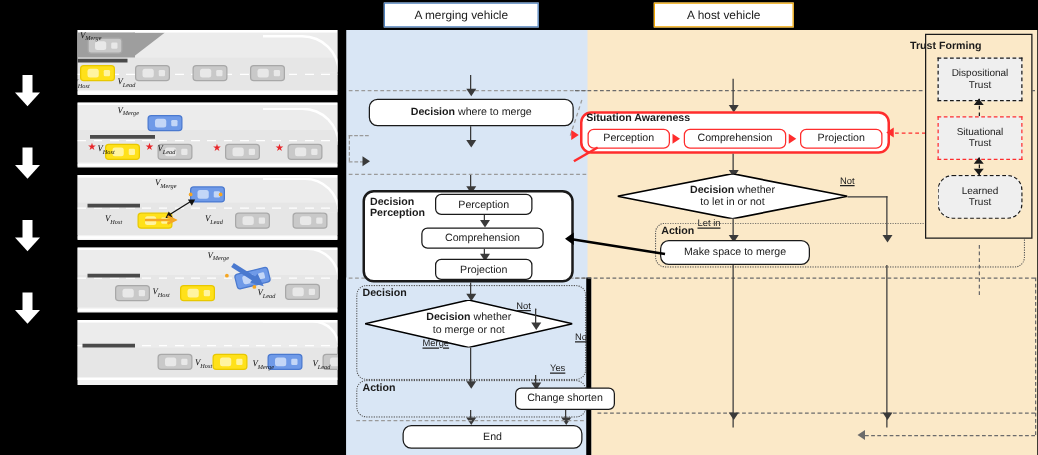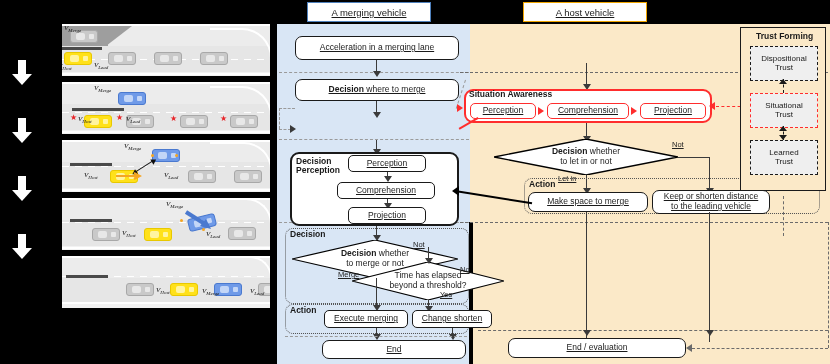--- a/index.html
+++ b/index.html
@@ -1,20 +1,20 @@
 <!DOCTYPE html>
 <html><head>
 <meta charset="utf-8">
 <style>
   html,body{margin:0;padding:0;background:#000;}
   body{width:830px;height:364px;overflow:hidden;
        font-family:"Liberation Sans","DejaVu Sans",sans-serif;color:#1a1a1a;}
   #root{position:relative;width:830px;height:364px;background:#000;}
 
-  .abs{position:absolute;box-sizing:border-box;text-decoration:underline;}
+  .abs{position:absolute;box-sizing:border-box;}
 
   
   #illus{left:62px;top:24px;width:208px;height:290px;background:#000;}
   .scene{position:absolute;left:0;width:208px;height:52px;background:#f2f2f2;overflow:hidden;}
   .road{position:absolute;left:0;right:0;background:#e3e3e3;}
   .lane-main{top:22px;height:26px;background:#e6e6e6;}
   .lane-up{top:2px;height:20px;background:#ececec;}
   .divider{position:absolute;left:0;right:0;height:1px;
            background:repeating-linear-gradient(to right,#fff 0 7px,transparent 7px 13px);}
   .solid-w{position:absolute;left:0;right:0;height:1.5px;background:#fff;}
@@ -53,21 +53,21 @@
 
   
   #colMerge{left:277px;top:24px;width:193px;height:340px;background:#d9e6f5;}
   #colHost{left:457px;top:24px;width:373px;height:340px;background:#fbe9c8;}
   #colMergeLow{left:277px;top:222px;width:196px;height:142px;background:#d9e6f5;
                border-right:4px solid #000;}
 
   .hdr{position:absolute;height:20px;background:#fff;display:flex;align-items:center;
        justify-content:center;font-size:9.5px;}
   #hdrMerge{left:307px;top:2px;width:124px;border:1.5px solid #4f81bd;}
-  #hdrHost{left:523px;top:2px;width:124px;border:1.5px solid #f0a500;}
+  #hdrHost{left:523px;top:2px;width:112px;border:1.5px solid #f0a500;}
 
   .rbox{position:absolute;background:#fff;border:1.5px solid #1a1a1a;border-radius:7px;
         display:flex;align-items:center;justify-content:center;text-align:center;
         font-size:8.5px;line-height:1.15;padding:1px 3px;}
   .rbox.red{border-color:#ff2d2d;}
   .rbox.thin{border-width:1px;border-radius:5px;}
 
   .grp{position:absolute;border:1.2px dotted #555;border-radius:8px;background:transparent;}
   .grplbl{position:absolute;font-size:8.5px;font-weight:bold;background:transparent;
           line-height:1.1;}
@@ -255,23 +255,20 @@
     <span>A merging vehicle</span>
   </div>
   <div id="hdrHost" class="hdr abs">
     <span>A host vehicle</span>
   </div>
 
   <div class="gry-dash-h" style="left:279px;top:72px;width:190px;"></div>
   <div class="gry-dash-h" style="left:279px;top:139px;width:190px;"></div>
   <div class="gry-dash-h" style="left:279px;top:222px;width:190px;"></div>
 
-  <div class="rbox abs" style="left:295px;top:36px;width:164px;height:24px;">
-    <span>Acceleration in a merging lane</span>
-  </div>
   <div class="ln v" style="left:376px;top:60px;height:12px;"></div>
   <div class="arw" style="left:372.5px;top:71px;"></div>
 
   <div class="rbox abs" style="left:295px;top:79px;width:164px;height:22px;">
     <span><b class="bold">Decision</b><span> where to merge</span></span>
   </div>
   <div class="ln v" style="left:376px;top:101px;height:12px;"></div>
   <div class="arw" style="left:372.5px;top:112px;"></div>
 
   <div class="ln v" style="left:376px;top:140px;height:10px;"></div>
@@ -312,48 +309,36 @@
   <div class="diam" style="left:292px;top:240px;width:166px;height:38px;">
     <svg viewBox="0 0 166 38" width="166" height="38" preserveAspectRatio="none">
       <polygon points="83,0 166,19 83,38 0,19" fill="#ffffff" stroke="#000" stroke-width="1.2"></polygon>
     </svg>
     <div class="t">
       <span><b class="bold">Decision</b><span> whether</span></span>
       <span>to merge or not</span>
     </div>
   </div>
 
-  <div class="diam" style="left:352px;top:262px;width:152px;height:38px;">
-    <svg viewBox="0 0 152 38" width="152" height="38" preserveAspectRatio="none">
-      <polygon points="76,0 152,19 76,38 0,19" fill="#ffffff" stroke="#000" stroke-width="1.2"></polygon>
-    </svg>
-    <div class="t">
-      <span class="bold">Time has elapsed</span>
-      <span>beyond a threshold?</span>
-    </div>
-  </div>
 
   <div class="elbl" style="left:338px;top:270px;">Merge</div>
   <div class="elbl" style="left:413px;top:240px;">Not</div>
   <div class="elbl" style="left:460px;top:265px;">No</div>
   <div class="elbl" style="left:440px;top:290px;">Yes</div>
 
   <div class="ln h" style="left:428px;top:247px;width:1px;"></div>
   <div class="ln v" style="left:428px;top:247px;height:13px;"></div>
   <div class="arw" style="left:424.5px;top:258px;"></div>
   <div class="ln v" style="left:376px;top:278px;height:28px;"></div>
   <div class="arw" style="left:372.5px;top:305px;"></div>
   <div class="ln v" style="left:428px;top:300px;height:8px;"></div>
   <div class="arw" style="left:424.5px;top:306px;"></div>
 
   <div class="grp" style="left:285px;top:304px;width:182px;height:28px;"></div>
   <div class="grplbl" style="left:290px;top:306px;">Action</div>
-  <div class="rbox thin abs" style="left:324px;top:310px;width:84px;height:18px;">
-    <span>Execute merging</span>
-    </div>
   <div class="rbox thin abs" style="left:412px;top:310px;width:80px;height:18px;">
     <span>Change shorten</span>
     </div>
 
   <div class="ln v" style="left:376px;top:328px;height:8px;"></div>
   <div class="arw" style="left:372.5px;top:334px;"></div>
   <div class="ln v" style="left:452px;top:328px;height:8px;"></div>
   <div class="arw" style="left:448.5px;top:334px;"></div>
   <div class="gry-dash-h" style="left:285px;top:336px;width:182px;"></div>
 
@@ -408,58 +393,51 @@
   <div class="arw" style="left:582.5px;top:188px;"></div>
   <div class="ln h" style="left:678px;top:157px;width:32px;"></div>
   <div class="ln v" style="left:709px;top:157px;height:32px;"></div>
   <div class="arw" style="left:705.5px;top:188px;"></div>
 
   <div class="grp" style="left:524px;top:178px;width:294px;height:34px;"></div>
   <div class="grplbl" style="left:529px;top:180px;">Action</div>
   <div class="rbox abs" style="left:528px;top:192px;width:120px;height:20px;">
     <span>Make space to merge</span>
     </div>
-  <div class="rbox abs" style="left:652px;top:190px;width:118px;height:24px;flex-direction:column;">
-    <span>Keep or shorten distance</span>
-    <span>to the leading vehicle</span>
-  </div>
 
   <div class="blk-ln" style="left:455px;top:190px;width:78px;transform:rotate(9deg);"></div>
 
   <div class="ln v" style="left:586px;top:212px;height:130px;"></div>
   <div class="arw" style="left:582.5px;top:330px;"></div>
   <div class="ln v" style="left:709px;top:212px;height:130px;"></div>
   <div class="arw" style="left:705.5px;top:330px;"></div>
 
-  <div class="rbox abs" style="left:508px;top:338px;width:178px;height:20px;">
-    <span>End / evaluation</span>
-    </div>
 
   <div class="dd-v" style="left:828px;top:222px;height:126px;"></div>
   <div class="dd-h" style="left:692px;top:348px;width:136px;"></div>
   <div class="arwl" style="left:686px;top:344px;border-right-color:#6b6b6b;"></div>
 
   <div id="trustBox" class="abs"></div>
-  <div class="grplbl" style="left:756px;top:32px;">Trust Forming</div>
+  <div class="grplbl" style="left:728px;top:32px;">Trust Forming</div>
 
   <div class="tbox" style="left:750px;top:46px;">
     <span>Dispositional</span>
     <span>Trust</span>
   </div>
   <div class="tvline" style="left:783px;top:79px;height:14px;"></div>
   <div class="tup" style="left:779px;top:79px;"></div>
 
   <div class="tbox redd" style="left:750px;top:93px;">
     <span>Situational</span>
     <span>Trust</span>
   </div>
   <div class="tvline" style="left:783px;top:126px;height:14px;"></div>
   <div class="tup" style="left:779px;top:126px;"></div>
   <div class="tdn" style="left:779px;top:135px;"></div>
 
-  <div class="tbox" style="left:750px;top:140px;">
+  <div class="tbox" style="left:750px;top:140px;border-radius:12px;">
     <span>Learned</span>
     <span>Trust</span>
   </div>
 
   <div class="dd-v" style="left:783px;top:196px;height:40px;"></div>
 
 </div>
 
 </body></html>

